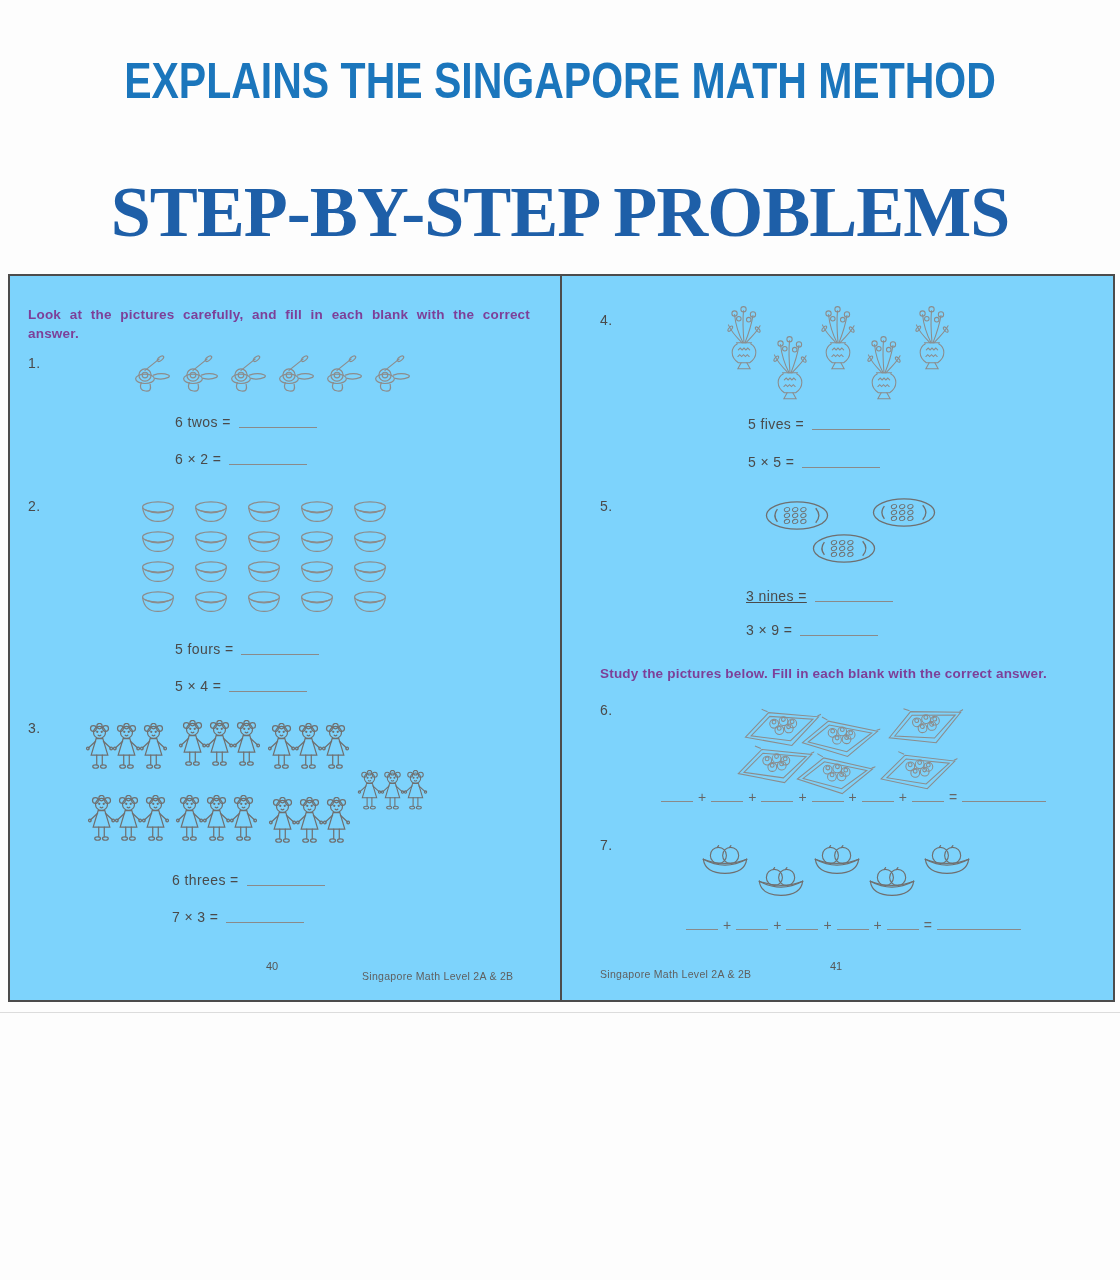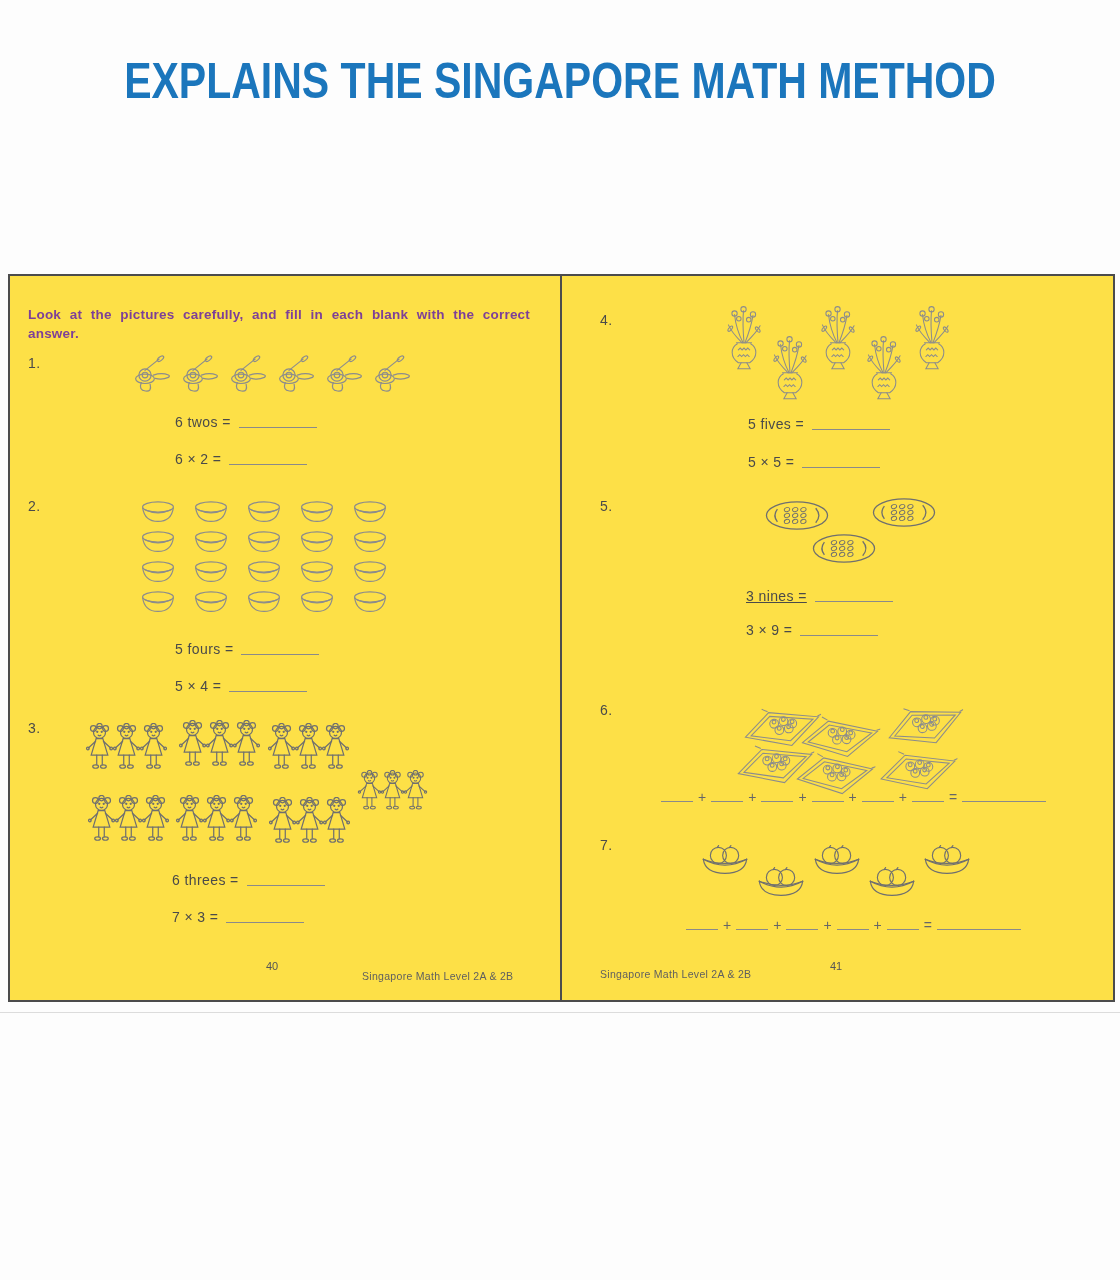--- a/index.html
+++ b/index.html
@@ -21,21 +21,21 @@
       color:var(--heading-sans-blue);transform:scaleX(.82);transform-origin:center;
       letter-spacing:0;white-space:nowrap;}
   .h2a,.h2b{position:absolute;left:0;width:100%;text-align:center;
       font-family:"Liberation Serif",serif;font-weight:bold;font-size:72px;line-height:1;
       color:var(--heading-serif-blue);letter-spacing:-1px;white-space:nowrap;}
   .h2a{top:102px;}
   .h2b{top:176px;}
 
   
   .pagebox{position:absolute;left:8px;top:274px;width:1107px;height:728px;
-      border:2px solid #4c4c4c;background:#fde047;}
+      border:2px solid #4c4c4c;background:#7dd3fc;}
   .divider{position:absolute;left:550px;top:0;bottom:0;width:2px;background:#4c4c4c;}
   .shadow-line{position:absolute;left:0;top:1012px;width:1120px;height:1px;background:#dcdcdc;}
 
   .instr{position:absolute;color:var(--instruction-purple);font-weight:bold;
       font-size:13.5px;letter-spacing:.2px;line-height:19px;}
   .just{text-align:justify;text-align-last:justify;}
   .pnum{position:absolute;font-size:14px;color:var(--ink);letter-spacing:.5px;}
   .eq{position:absolute;display:flex;align-items:baseline;font-size:14px;color:var(--ink);
       letter-spacing:.4px;}
   .bl{display:inline-block;border-bottom:1.5px solid var(--rule);height:4px;}
@@ -200,20 +200,21 @@
         <path d="M3 15 q23 12.5 46 0"></path>
         <path d="M3 15 q2 15 23 15 q21 0 23 -15"></path>
       </g>
     </symbol>
   </defs>
 </svg>
 
 <div class="sheet">
 
   <div class="h1">EXPLAINS THE SINGAPORE MATH METHOD</div>
+  <div class="h2b">STEP-BY-STEP PROBLEMS</div>
 
   <div class="pagebox">
     <div class="divider"></div>
 
     <div class="instr just" style="left:18px;top:29px;width:502px;">Look at the pictures carefully, and fill in each blank with the correct</div>
     <div class="instr" style="left:18px;top:48px;">answer.</div>
 
     <div class="pnum" style="left:18px;top:79px;">1.</div>
     <div class="taps" id="taps-row">
         <svg class="iconed tap">
@@ -449,20 +450,21 @@
       </div>
     <div class="eq" style="left:736px;top:312px;text-decoration:underline;">
       <span>3 nines =</span>
       <span class="bl bl-eq"></span>
     </div>
     <div class="eq" style="left:736px;top:346px;">
       <span>3 × 9 =</span>
       <span class="bl bl-eq"></span>
     </div>
 
+    <div class="instr" style="left:590px;top:388px;width:460px;">Study the pictures below. Fill in each blank with the correct answer.</div>
 
     <div class="pnum" style="left:590px;top:426px;">6.</div>
     <div class="trays" id="trays-box">
         <svg class="iconed tray t1">
           <use href="#sym-tray" xlink:href="#sym-tray"></use>
         </svg>
         <svg class="iconed tray t2">
           <use href="#sym-tray" xlink:href="#sym-tray"></use>
         </svg>
         <svg class="iconed tray t3">

